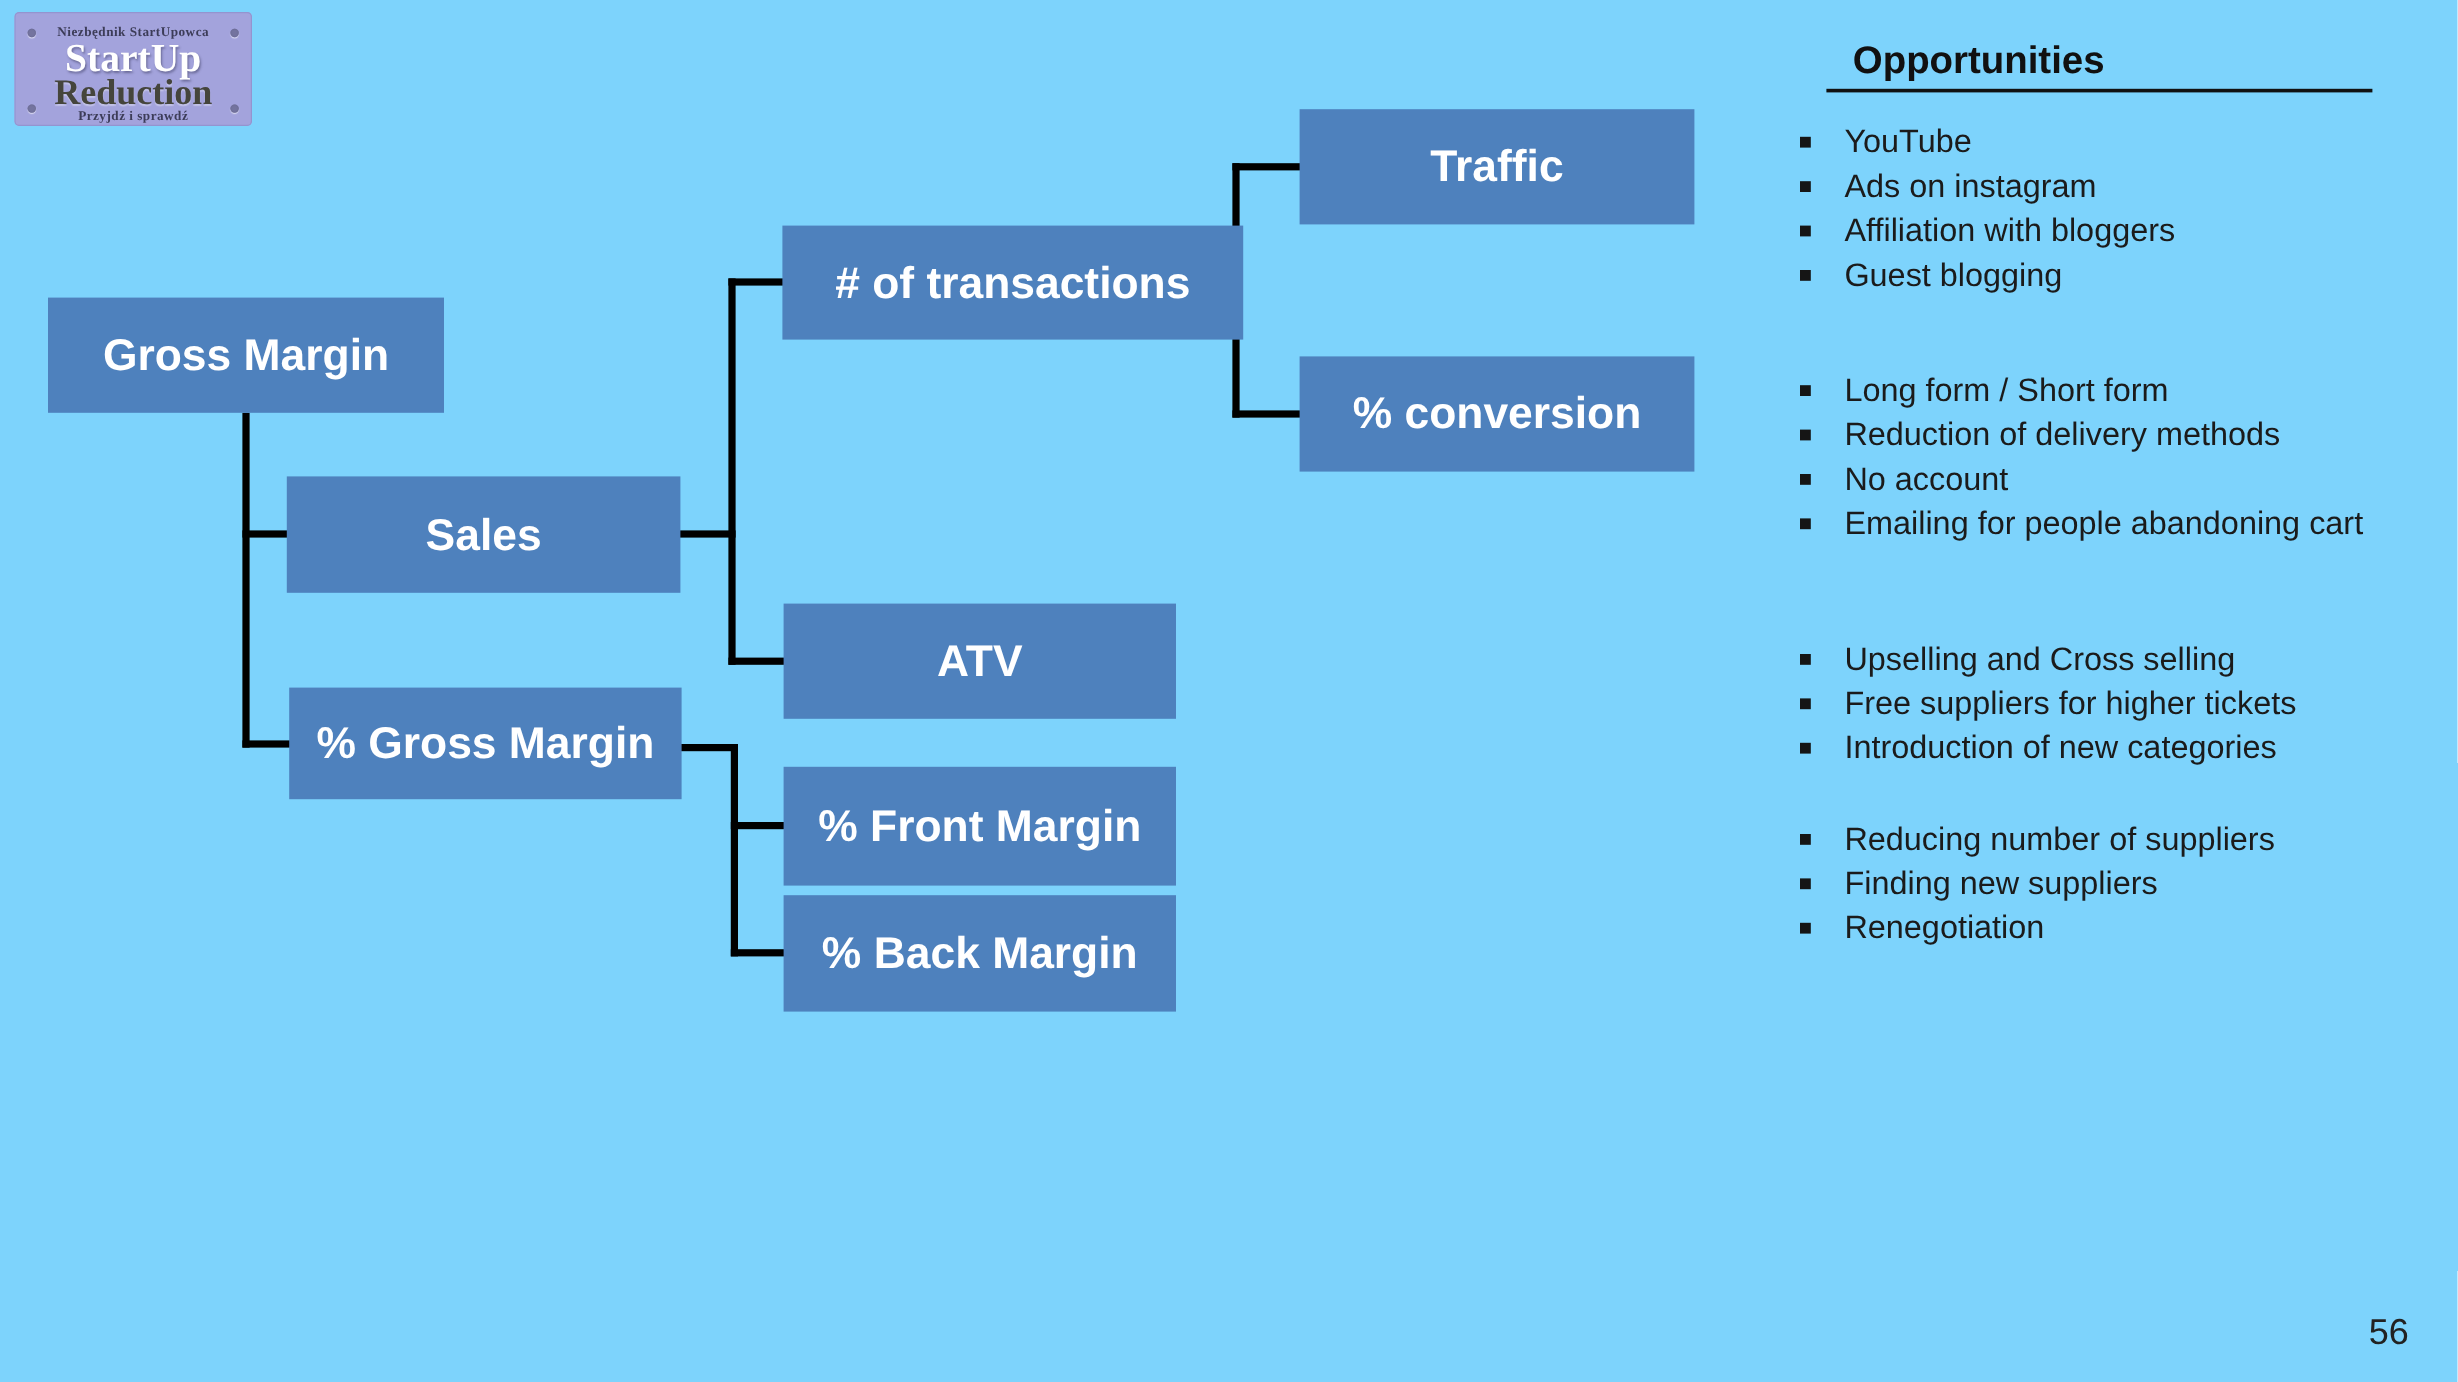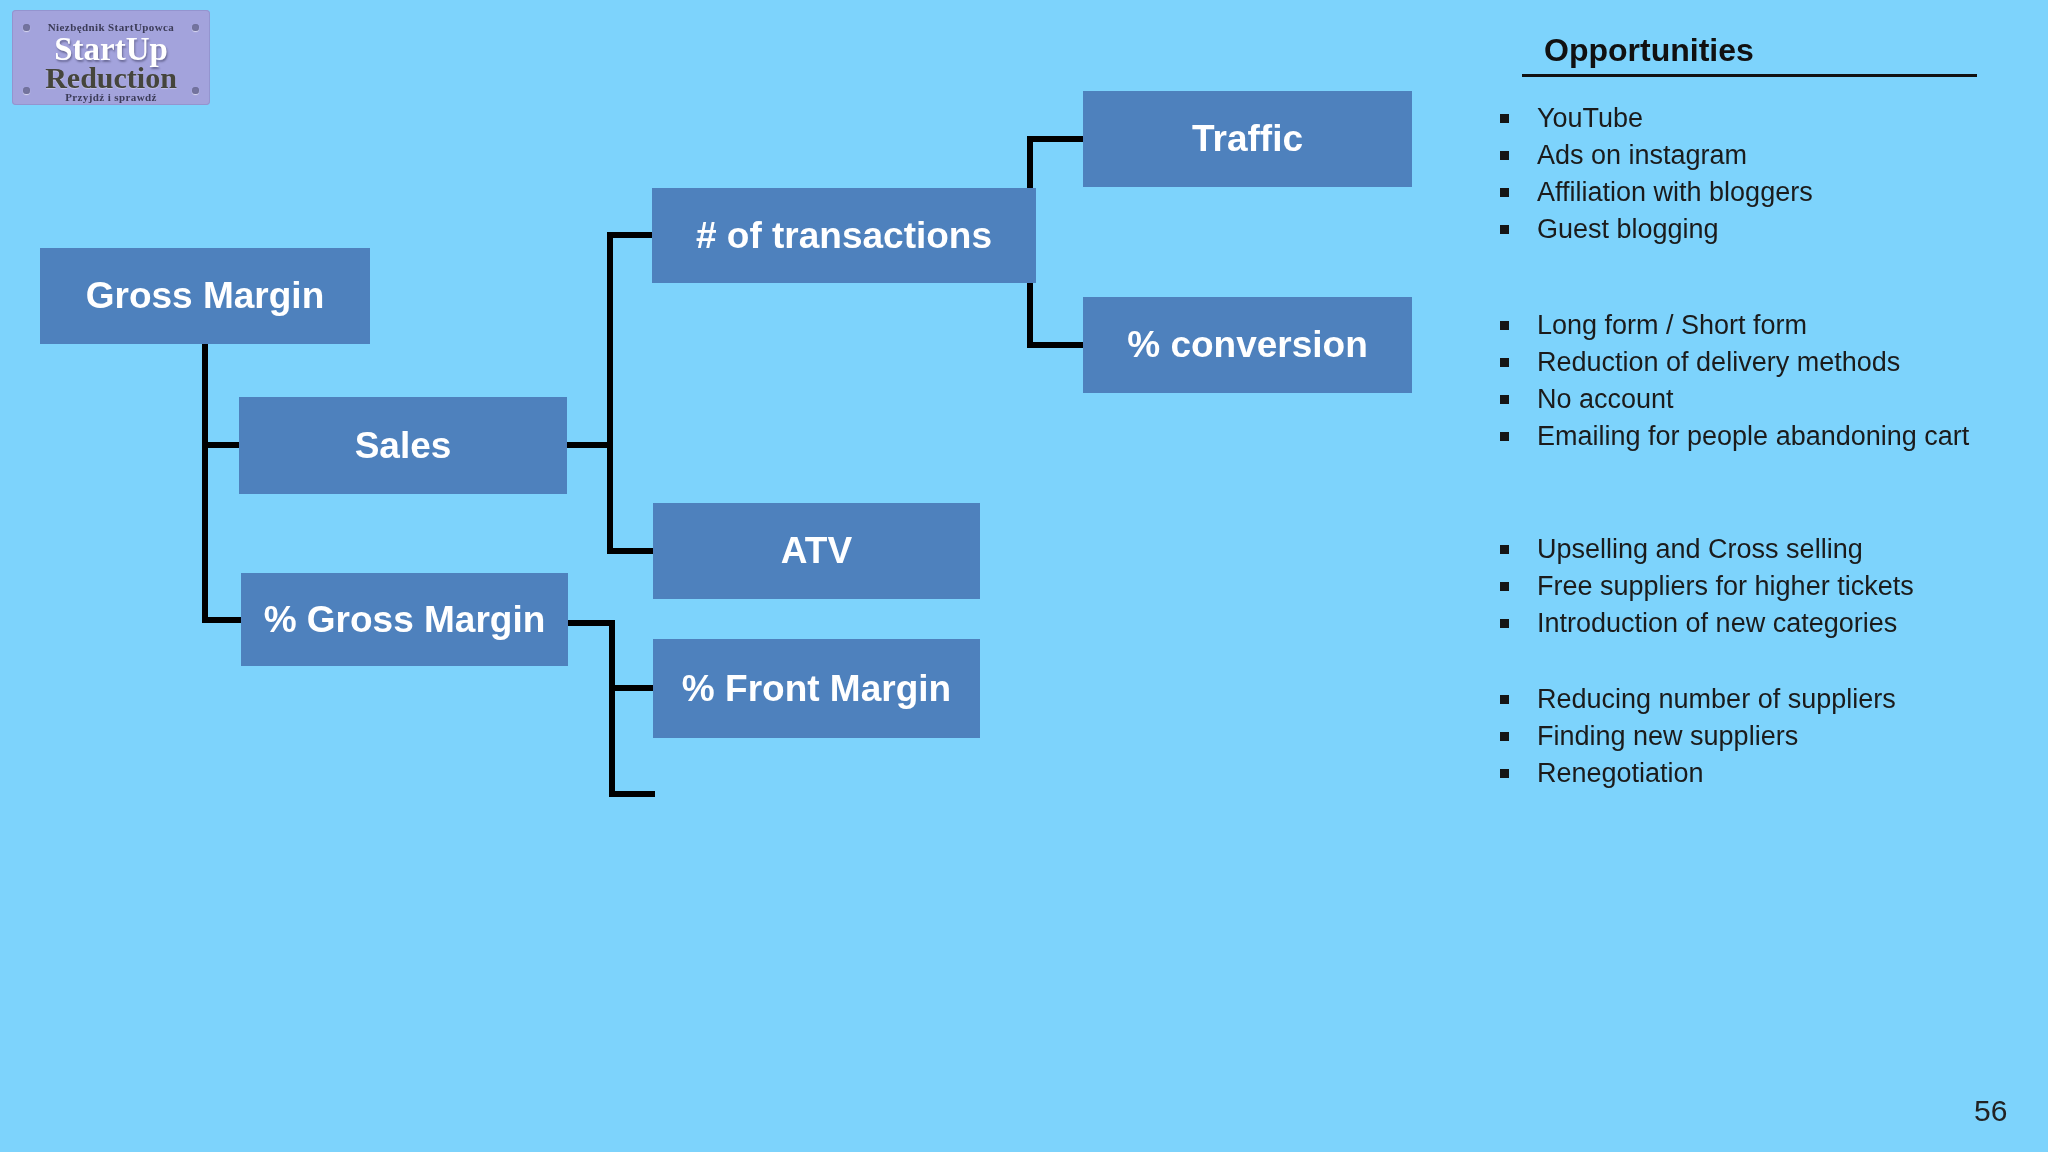--- a/index.html
+++ b/index.html
@@ -107,20 +107,23 @@
   </div>
   <div class="node" style="left:652px;top:188px;width:384px;height:95px;">
     <span># of transactions</span>
   </div>
   <div class="node" style="left:653px;top:503px;width:327px;height:96px;">
     <span>ATV</span>
   </div>
   <div class="node" style="left:653px;top:639px;width:327px;height:99px;">
     <span>% Front Margin</span>
   </div>
+  <div class="node" style="left:653px;top:746px;width:327px;height:97px;">
+    <span>% Back Margin</span>
+  </div>
   <div class="node" style="left:1083px;top:91px;width:329px;height:96px;">
     <span>Traffic</span>
   </div>
   <div class="node" style="left:1083px;top:297px;width:329px;height:96px;">
     <span>% conversion</span>
   </div>
 
   <div class="opps-header">
     <span>Opportunities</span>
   </div>

